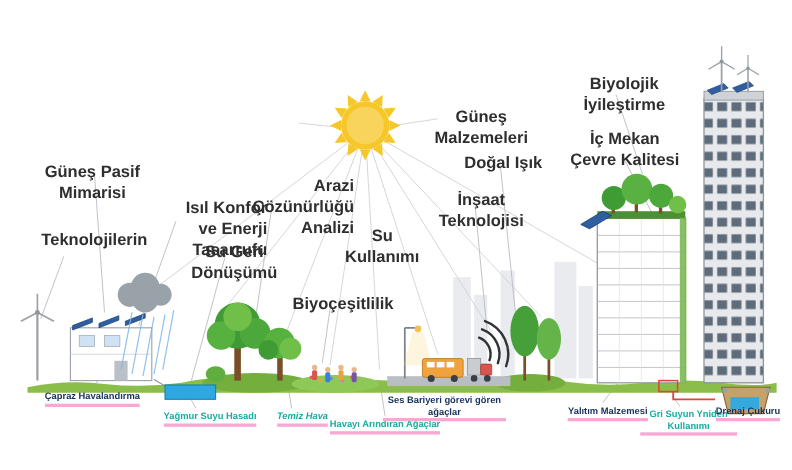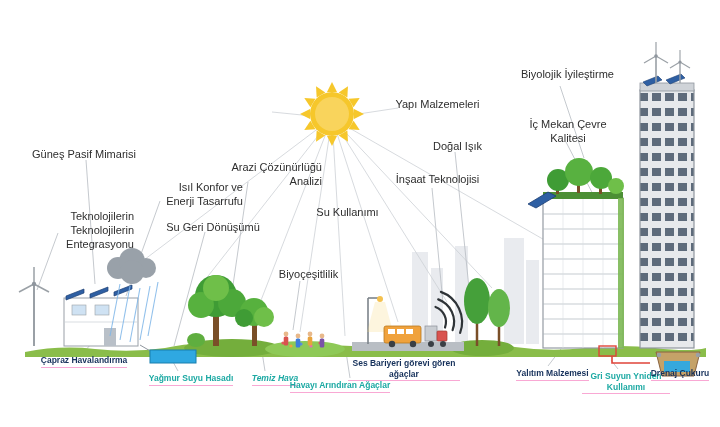--- a/index.html
+++ b/index.html
@@ -1,22 +1,22 @@
 <!DOCTYPE html>
 <html><head>
 <meta charset="utf-8">
 <style>
   html,body{margin:0;padding:0;background:#fff;}
   .canvas{position:relative;width:720px;height:427px;background:#ffffff;overflow:hidden;
           font-family:"Liberation Sans",sans-serif;}
   .scene{position:absolute;left:0;top:0;}
-  .lbl{position:absolute;font-size:11px;font-weight:400;color:#2e2e2e;line-height:1.25;text-align:center;}
+  .lbl{position:absolute;font-size:15px;font-weight:700;color:#2e2e2e;line-height:1.25;text-align:center;}
   .lbl.la{text-align:right;}
   .feat{position:absolute;font-size:8.5px;font-weight:700;line-height:1.25;text-align:center;}
-  .feat .u{display:inline-block;border-bottom:1px solid #f9a8d4;padding-bottom:1px;}
+  .feat .u{display:inline-block;border-bottom:3px solid #f9a8d4;padding-bottom:1px;}
   .teal{color:#1CA9A3;}
   .navy{color:#16315B;}
 </style>
 </head>
 <body>
 
 <div class="canvas">
 
   <svg class="scene" width="720" height="427" viewBox="0 0 720 427">
     <defs>
@@ -274,45 +274,44 @@
 
     <g>
       <path d="M656,352 L700,352 L694,376 L662,376 Z" fill="#C5A268" stroke="#8A6340" stroke-width="1"></path>
       <rect x="664" y="361" width="26" height="11" fill="#35A8DC"></rect>
       <circle cx="659" cy="355" r="2.3" fill="#9AA0A6"></circle>
       <circle cx="698" cy="355" r="2.3" fill="#9AA0A6"></circle>
     </g>
   </svg>
 
   <div class="lbl" style="left:24px;top:148px;width:120px;">Güneş Pasif Mimarisi</div>
-  <div class="lbl" style="left:385px;top:98px;width:105px;">Yapı Malzemeleri</div>
+  <div class="lbl" style="left:385px;top:98px;width:105px;">Güneş Malzemeleri</div>
   <div class="lbl" style="left:505px;top:68px;width:125px;">Biyolojik İyileştirme</div>
   <div class="lbl" style="left:518px;top:118px;width:100px;">İç Mekan Çevre Kalitesi</div>
   <div class="lbl" style="left:420px;top:140px;width:75px;">Doğal Işık</div>
   <div class="lbl" style="left:385px;top:173px;width:105px;text-align:center;">İnşaat Teknolojisi</div>
   <div class="lbl la" style="left:222px;top:161px;width:100px;">Arazi Çözünürlüğü Analizi</div>
   <div class="lbl la" style="left:148px;top:181px;width:95px;">Isıl Konfor ve Enerji Tasarrufu</div>
   <div class="lbl" style="left:158px;top:221px;width:110px;">Su Geri Dönüşümü</div>
   <div class="lbl" style="left:305px;top:206px;width:85px;">Su Kullanımı</div>
   <div class="lbl la" style="left:2px;top:210px;width:132px;">
     <div>Teknolojilerin</div>
-    <div>Teknolojilerin Entegrasyonu</div>
   </div>
   <div class="lbl" style="left:266px;top:268px;width:85px;">Biyoçeşitlilik</div>
 
   <div class="feat navy" style="left:25px;top:355px;width:118px;">
     <span class="u">Çapraz Havalandırma</span>
   </div>
   <div class="feat teal" style="left:136px;top:373px;width:110px;">
     <span class="u">Yağmur Suyu Hasadı</span>
   </div>
   <div class="feat teal" style="left:240px;top:373px;width:70px;font-style:italic;">
     <span class="u">Temiz Hava</span>
   </div>
-  <div class="feat teal" style="left:284px;top:380px;width:112px;">
+  <div class="feat teal" style="left:294px;top:380px;width:112px;">
     <span class="u">Havayı Arındıran Ağaçlar</span>
   </div>
   <div class="feat navy" style="left:348px;top:358px;width:112px;">
     <span class="u">Ses Bariyeri görevi gören ağaçlar</span>
   </div>
   <div class="feat navy" style="left:500px;top:368px;width:105px;">
     <span class="u">Yalıtım Malzemesi</span>
   </div>
   <div class="feat teal" style="left:582px;top:371px;width:88px;">
     <span class="u">Gri Suyun Yniden Kullanımı</span>

